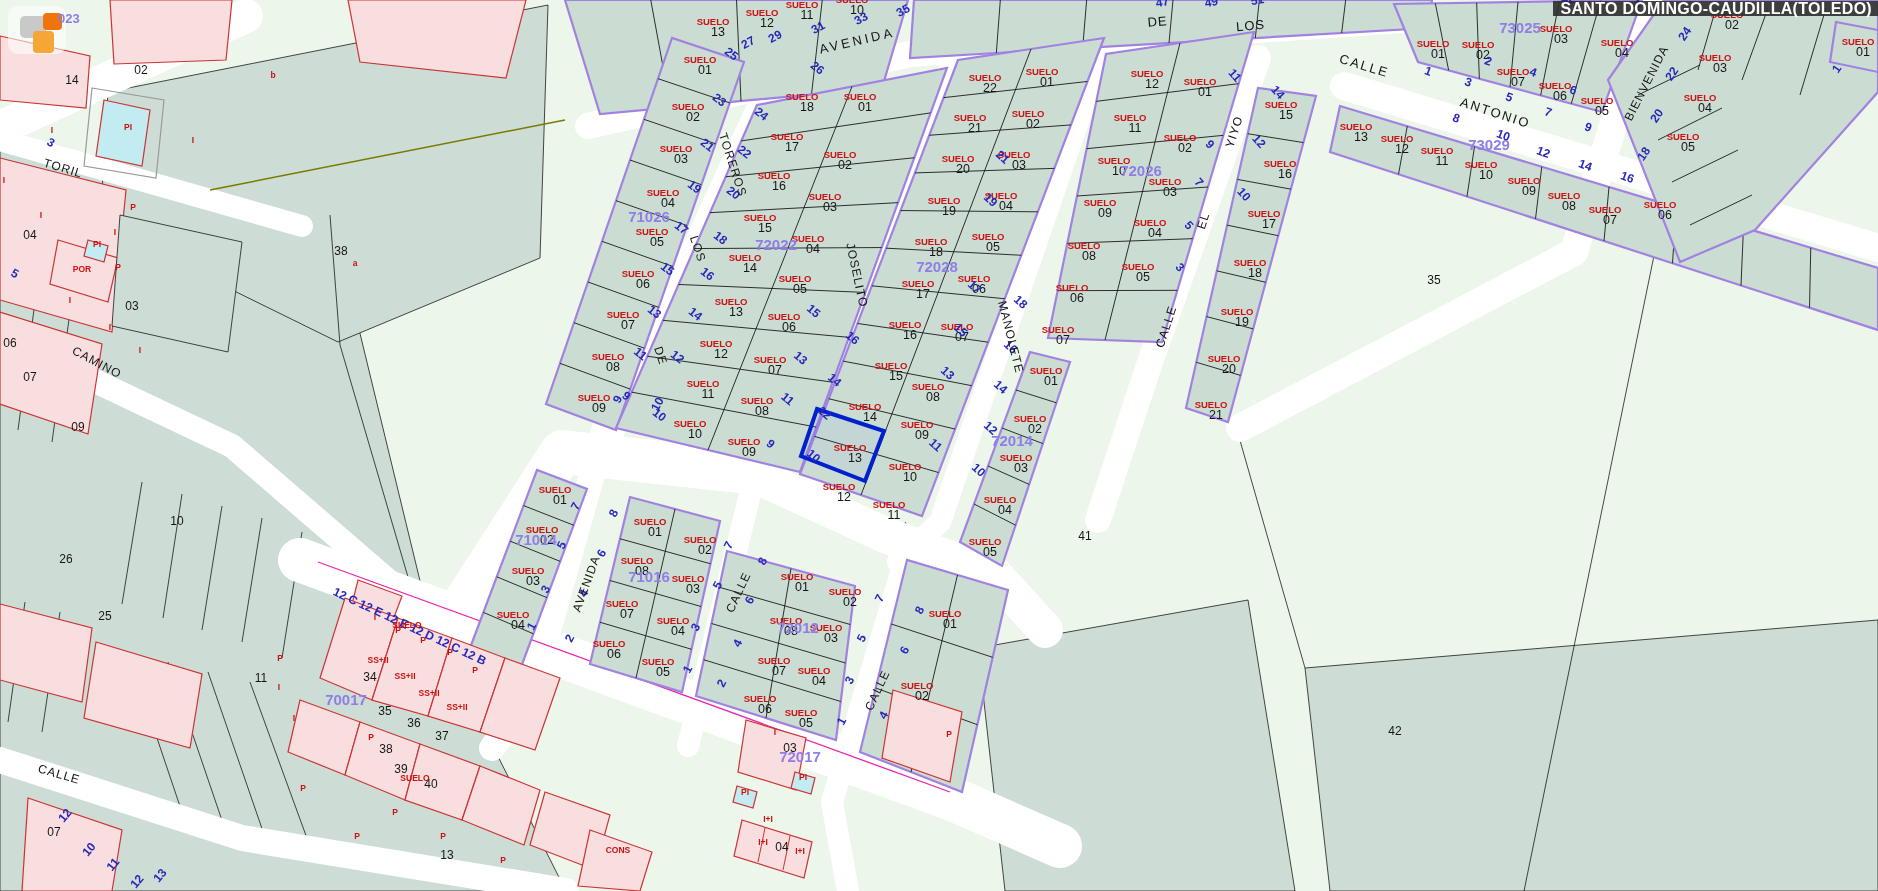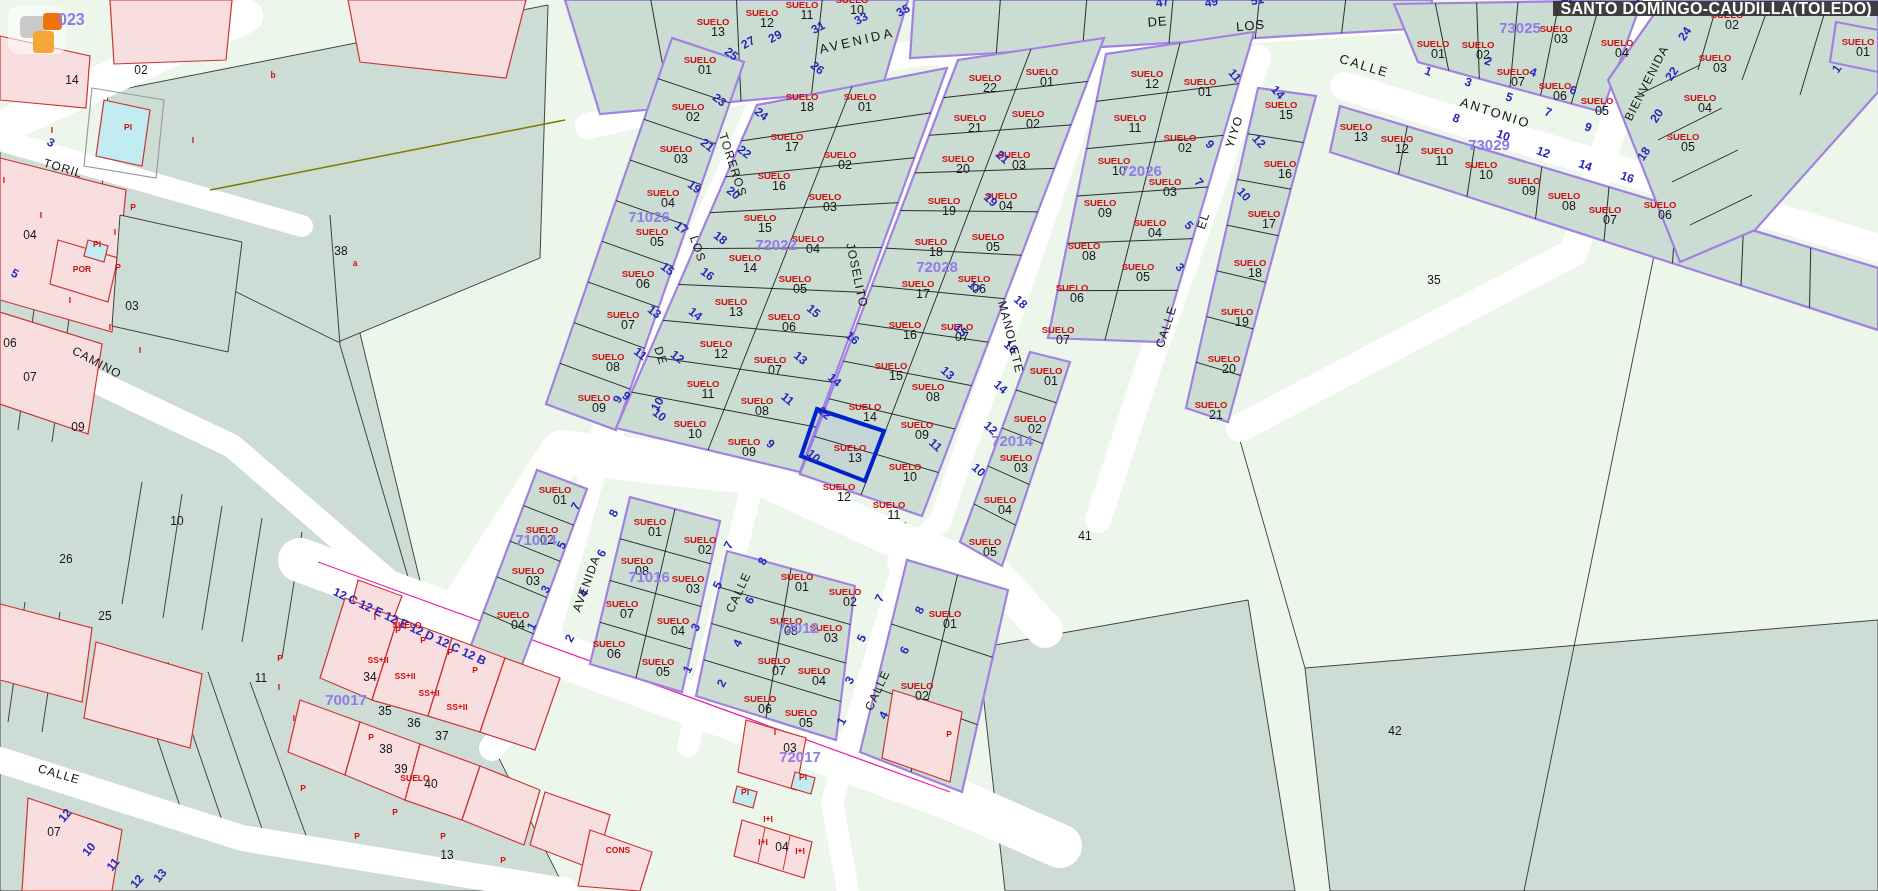--- a/index.html
+++ b/index.html
@@ -12,21 +12,21 @@
   .sname{fill:#141414}
   .bid{fill:#8f7de8;font-size:15px;font-weight:bold}
   .mk{fill:#161616;font-size:12px}
   .mr{fill:#cc1111;font-size:8.5px;font-weight:bold}
   .title-bar{position:absolute;right:0;top:1px;height:15px;background:rgba(45,45,45,.9);color:#fff;
     font-size:16px;font-weight:bold;padding:0 6px 0 8px;display:flex;align-items:center;letter-spacing:.3px}
   .logo-backdrop{position:absolute;left:8px;top:6px;width:58px;height:48px;background:rgba(255,255,255,.55);border-radius:10px}
   .logo-gray{position:absolute;left:20px;top:16px;width:26px;height:22px;background:#c9c9c9;border-radius:5px}
   .logo-orange1{position:absolute;left:43px;top:13px;width:19px;height:17px;background:#f0740a;border-radius:4px}
   .logo-orange2{position:absolute;left:33px;top:31px;width:21px;height:22px;background:#f5a637;border-radius:4px}
-  .partial-code{position:absolute;left:58px;top:11px;color:#8c7ce8;font-weight:bold;font-size:16px}
+  .partial-code{position:absolute;left:58px;top:11px;color:#8c7ce8;font-weight:bold;font-size:13px}
 </style>
 </head>
 <body>
 
 <div class="stage">
 <svg id="map" width="1878" height="891" viewBox="0 0 1878 891">
 
   <rect x="0" y="0" width="1878" height="891" fill="#edf6ea"></rect>
 
   <polygon points="0,132 332,218 430,622 566,891 0,891" fill="#cddcd4" stroke="#1a1a1a" stroke-width="0.8"></polygon>

